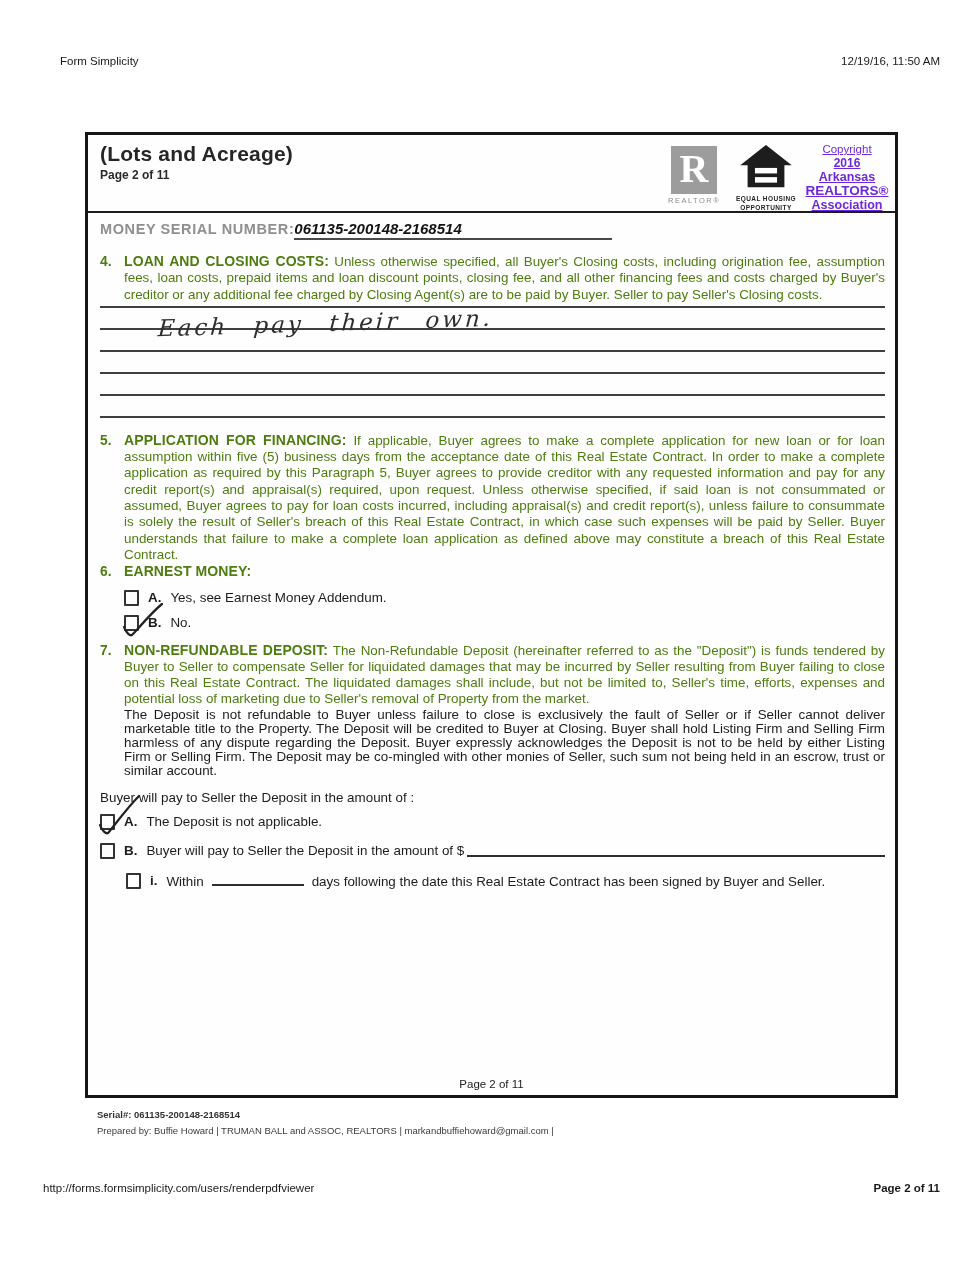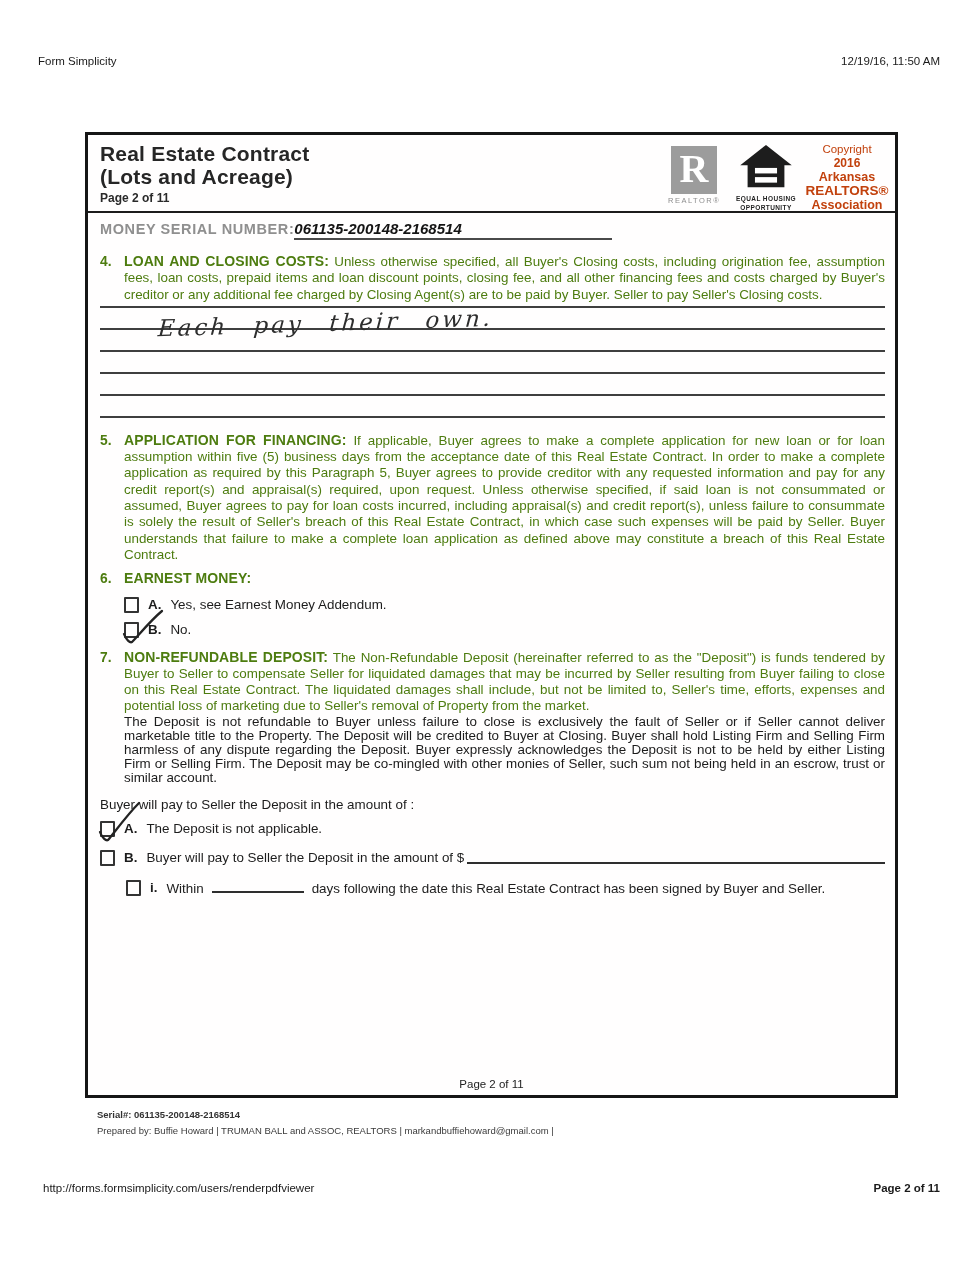--- a/index.html
+++ b/index.html
@@ -3,21 +3,21 @@
 <meta charset="utf-8">
 <style>
   * { margin:0; padding:0; box-sizing:border-box; }
   html,body { background:#ffffff; }
   body {
     position:relative; width:980px; height:1277px;
     font-family:"Liberation Sans", sans-serif; color:#1e1e1e;
     overflow:hidden;
   }
   
-  .v-head-left  { position:absolute; left:38px;  top:55px; font-size:11.5px; color:#1a1a1a; }
+  .v-head-left  { position:absolute; left:60px;  top:55px; font-size:11.5px; color:#1a1a1a; }
   .v-head-right { position:absolute; right:40px; top:55px; font-size:11.5px; color:#1a1a1a; }
   .v-foot-left  { position:absolute; left:43px;  top:1182px; font-size:11.5px; color:#1a1a1a; }
   .v-foot-right { position:absolute; right:40px; top:1182px; font-size:11.5px; font-weight:bold; color:#1a1a1a; }
 
   
   .docbox {
     position:absolute; left:85px; top:132px; width:813px; height:966px;
     border:3px solid #161616; background:#fffefe;
   }
   .title-block { position:relative; height:78px; border-bottom:2px solid #1c1c1c; padding:7px 10px 0 12px; }
@@ -26,21 +26,21 @@
 
   
   .realtor-logo { position:absolute; left:580px; top:11px; width:52px; text-align:center; }
   .realtor-box  { width:46px; height:48px; margin:0 auto; background:#9c9c9c;
                   display:flex; align-items:center; justify-content:center; }
   .realtor-box span { font-family:"Liberation Serif", serif; font-weight:bold; font-size:40px;
                   color:#ffffff; line-height:1; margin-top:-2px; }
   .realtor-cap  { font-size:7.5px; letter-spacing:1.5px; color:#8d8d8d; margin-top:2px; }
   .eho-logo     { position:absolute; left:646px; top:9px; width:64px; text-align:center; }
   .eho-cap      { font-size:6.5px; font-weight:bold; letter-spacing:0.4px; color:#242424; line-height:7.5px; margin-top:1px; }
-  .copyright    { position:absolute; left:714px; top:7px; width:90px; text-align:center; line-height:14px; color:#c2410c; }
+  .copyright    { position:absolute; left:714px; top:7px; width:90px; text-align:center; line-height:14px; color:#6d28d9;text-decoration:underline; }
   .cp1 { font-size:11.5px; }
   .cp2 { font-size:12px;   font-weight:bold; }
   .cp3 { font-size:12.5px; font-weight:bold; }
   .cp4 { font-size:13.5px; font-weight:bold; }
   .cp5 { font-size:12.5px; font-weight:bold; }
 
   
   .serial-row   { padding:7px 0 0 12px; font-size:14.5px; white-space:nowrap; }
   .serial-label { color:#8f8f8f; font-weight:bold; letter-spacing:0.6px; }
   .serial-value { font-weight:bold; font-style:italic; color:#141414; font-size:15px;
@@ -93,21 +93,20 @@
 <body>
 
 <div class="v-head-left">Form Simplicity</div>
 <div class="v-head-right">12/19/16, 11:50 AM</div>
 <div class="v-foot-left">http://forms.formsimplicity.com/users/renderpdfviewer</div>
 <div class="v-foot-right">Page 2 of 11</div>
 
 <div class="docbox">
 
   <div class="title-block">
-    <div class="doc-title">Real Estate Contract</div>
     <div class="doc-title">(Lots and Acreage)</div>
     <div class="doc-pagelbl">Page 2 of 11</div>
 
     <div class="realtor-logo">
       <div class="realtor-box">
           <span>R</span>
         </div>
       <div class="realtor-cap">REALTOR®</div>
     </div>
 
@@ -149,21 +148,21 @@
       <div class="wline"></div>
       <div class="wline"></div>
       <div class="handwriting">Each pay their own.</div>
     </div>
 
     <p class="para" style="margin-top:14px">
       <span class="num">5.</span><span class="head">APPLICATION FOR FINANCING:</span>
       <span>If applicable, Buyer agrees to make a complete application for new loan or for loan assumption within five (5) business days from the acceptance date of this Real Estate Contract. In order to make a complete application as required by this Paragraph 5, Buyer agrees to provide creditor with any requested information and pay for any credit report(s) and appraisal(s) required, upon request. Unless otherwise specified, if said loan is not consummated or assumed, Buyer agrees to pay for loan costs incurred, including appraisal(s) and credit report(s), unless failure to consummate is solely the result of Seller's breach of this Real Estate Contract, in which case such expenses will be paid by Seller. Buyer understands that failure to make a complete loan application as defined above may constitute a breach of this Real Estate Contract.</span>
     </p>
 
-    <p class="para" style="margin-top:7px">
+    <p class="para" style="">
       <span class="num">6.</span><span class="head">EARNEST MONEY:</span>
     </p>
 
     <div class="checkrow indent">
       <span class="cbox"></span>
       <span class="copt">A.</span>
       <span>Yes, see Earnest Money Addendum.</span>
     </div>
 
     <div class="checkrow indent">

